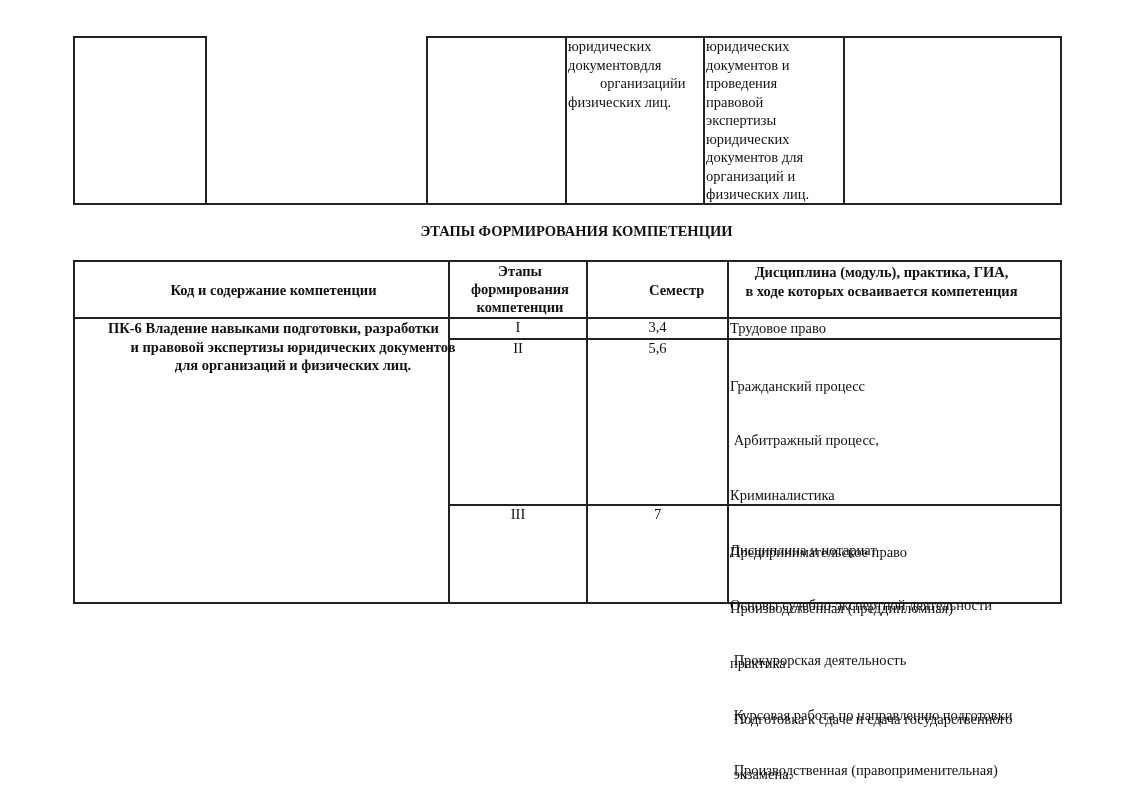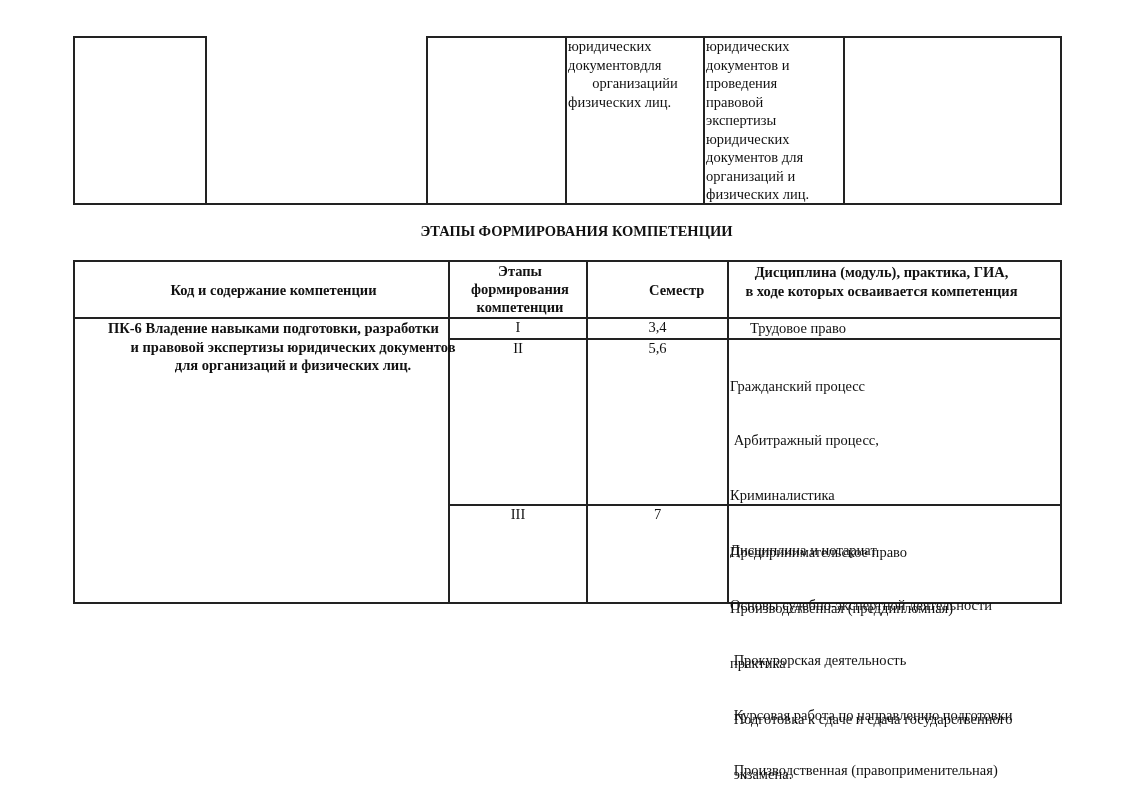--- a/index.html
+++ b/index.html
@@ -24,21 +24,21 @@
   <div class="abs b" style="left:565px;top:36px;width:140px;height:169px;"></div>
   <div class="abs b" style="left:703px;top:36px;width:142px;height:169px;"></div>
   <div class="abs b" style="left:843px;top:36px;width:219px;height:169px;"></div>
 
   <div class="abs" style="left:568px;top:37px;width:134px;line-height:18.5px;">
     <div>юридических</div>
     <div style="display:flex;">
       <span>документов</span>
       <span>для</span>
     </div>
-    <div style="display:flex;justify-content:center;">
+    <div style="display:flex;justify-content:flex-start;padding-left:32px;">
       <span>организаций</span>
       <span>и</span>
     </div>
     <div>физических лиц.</div>
   </div>
 
   <div class="abs" style="left:706px;top:37px;width:135px;line-height:18.5px;">
     <div>юридических</div>
     <div>документов и</div>
     <div>проведения</div>
@@ -79,21 +79,21 @@
 
   <div class="abs bold" style="left:76px;top:319px;width:370px;line-height:18.5px;margin-left:32px;">
     <div>ПК-6 Владение навыками подготовки, разработки</div>
     <div style="text-align:center;">и правовой экспертизы юридических документов</div>
     <div style="text-align:center;">для организаций и физических лиц.</div>
   </div>
 
   <div class="abs center" style="left:450px;top:319px;width:136px;">I</div>
   <div class="abs center" style="left:588px;top:319px;width:139px;">3,4</div>
   <div class="abs" style="left:730px;top:319px;line-height:18.5px;">
-    <div class="cell-text" style="position:static;padding-left:20px;">Трудовое право</div>
+    <div class="cell-text" style="position:static;">Трудовое право</div>
   </div>
 
   <div class="abs center" style="left:450px;top:340px;width:136px;">II</div>
   <div class="abs center" style="left:588px;top:340px;width:139px;">5,6</div>
   <div class="abs" style="left:730px;top:340px;line-height:18.3px;white-space:pre;">
     <div>Гражданский процесс</div>
     <div> Арбитражный процесс,</div>
     <div>Криминалистика</div>
     <div>Дисциплина и нотариат</div>
     <div>Основы судебно-экспертной деятельности</div>

